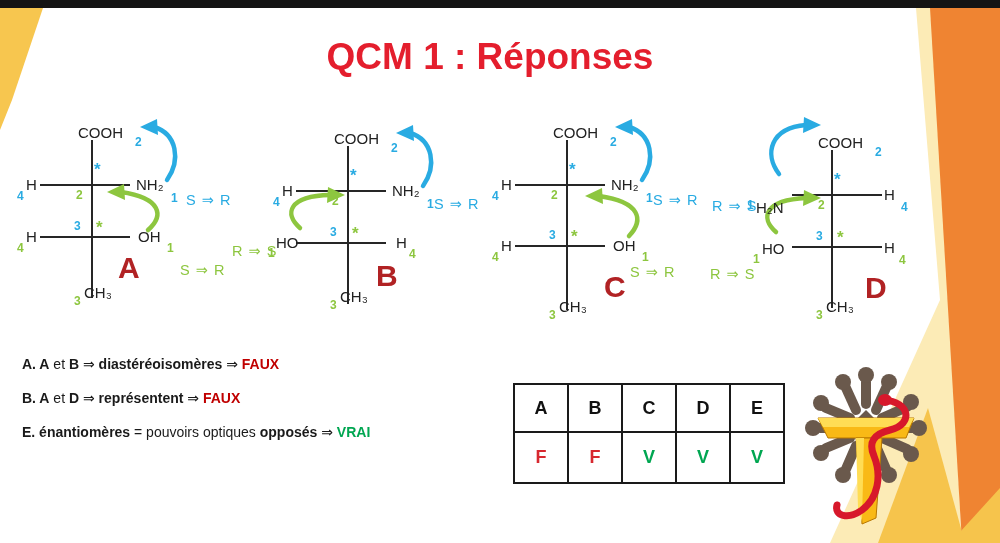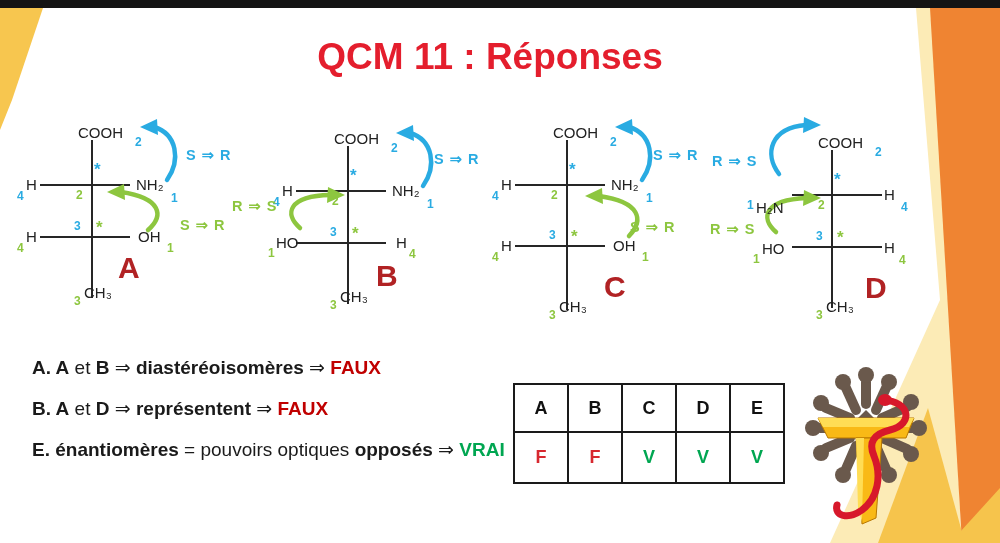--- a/index.html
+++ b/index.html
@@ -16,24 +16,24 @@
   .bond{stroke:#262626;stroke-width:2;}
   .barc{stroke:#29ABE2;stroke-width:4.5;fill:none;stroke-linecap:round;}
   .bhead{fill:#29ABE2;}
   .garc{stroke:#8DC63F;stroke-width:4.5;fill:none;stroke-linecap:round;}
   .ghead{fill:#8DC63F;}
   .grp{font-size:15px;color:#222;}
   .n{font-size:12px;font-weight:bold;}
   .star{font-size:17px;font-weight:bold;}
   .blue{color:#29ABE2;}
   .green{color:#8DC63F;}
-  .cfg{font-size:14.5px;font-weight:bold;letter-spacing:1px;}
+  .cfg{font-size:14.5px;font-weight:normal;letter-spacing:1px;margin-top:45px;}
   .mol-letter{font-size:30px;font-weight:bold;color:#B12224;}
   
-  .answers{position:absolute;left:32px;top:356px;z-index:2;font-size:19px;}
+  .answers{position:absolute;left:22px;top:356px;z-index:2;font-size:14px;}
   .ans-line{margin-bottom:18px;white-space:nowrap;}
   .seg-b{font-weight:bold;}
   .seg-red{color:#C00000;}
   .seg-green{color:#00A651;}
   
   .anstable{position:absolute;left:513px;top:383px;border-collapse:collapse;z-index:2;}
   .anstable td{width:50px;border:2px solid #1a1a1a;text-align:center;
                font-size:18px;font-weight:bold;background:#fff;}
   .anstable tr.hdr td{height:44px;color:#111;}
   .anstable tr.val td{height:47px;}
@@ -49,21 +49,21 @@
   <svg class="bgsvg" viewBox="0 0 1000 543">
     <polygon points="916,8 933,8 962,543 830,543 940,300" fill="#FCEBB6"></polygon>
     <polygon points="878,543 965,543 928,408" fill="#F6C44C"></polygon>
     <polygon points="930,8 1000,8 1000,543 962,543" fill="#EF8432"></polygon>
     <polygon points="950,543 1000,543 1000,488" fill="#F6C44C"></polygon>
     <polygon points="0,8 43,8 12,100 0,130" fill="#F7C64F"></polygon>
   </svg>
 
   <div class="topbar"></div>
 
-  <div class="title">QCM 11 : Réponses</div>
+  <div class="title">QCM 1 : Réponses</div>
 
   <div class="mol" style="left:14px;top:118px">
     <svg class="molsvg" viewBox="-50 -14 300 230">
       <line class="bond" x1="78" y1="22" x2="78" y2="180"></line>
       <line class="bond" x1="26" y1="67" x2="116" y2="67"></line>
       <line class="bond" x1="26" y1="119" x2="116" y2="119"></line>
       <path class="barc" d="M 153,62 C 167,42 163,16 140,9"></path>
       <polygon class="bhead" points="143,1 126,9 144,17"></polygon>
       <path class="garc" d="M 134,112 C 150,98 148,80 107,74"></path>
       <polygon class="ghead" points="110,66 93,74 111,82"></polygon>

